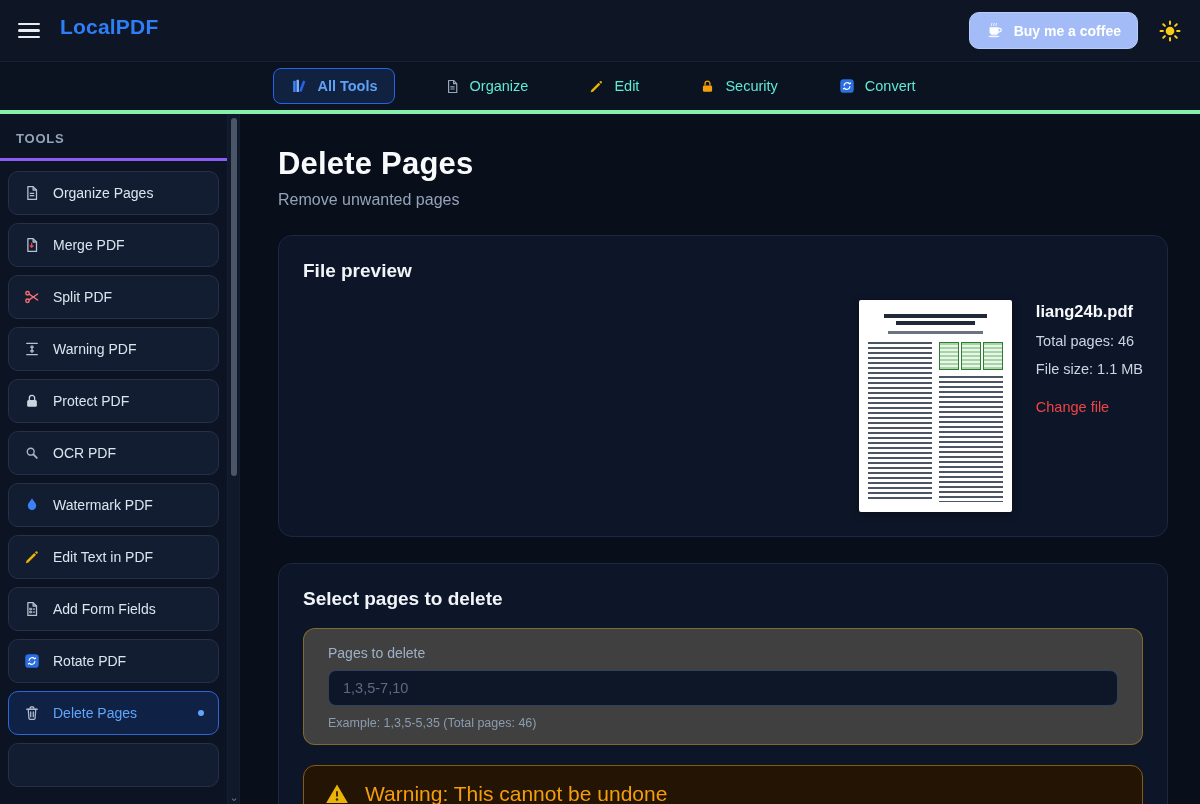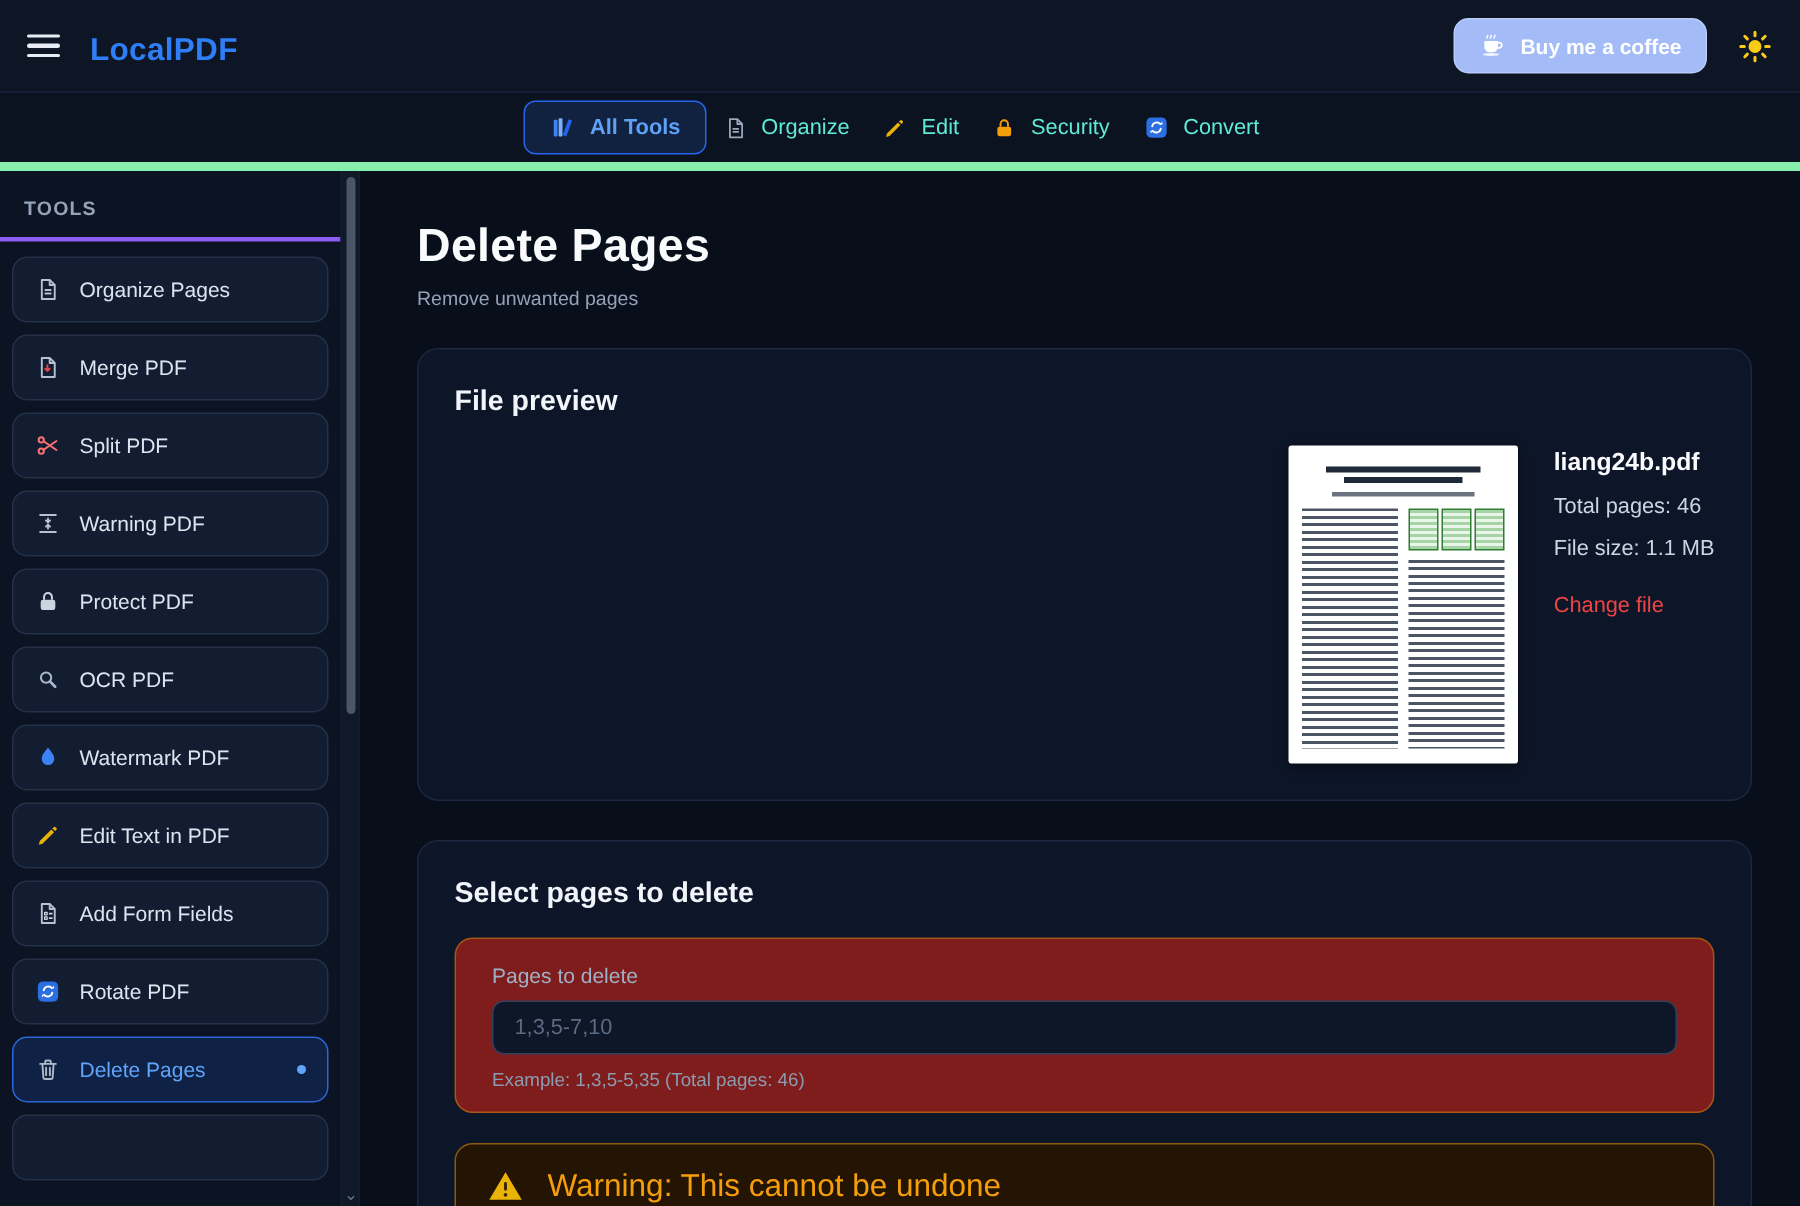--- a/index.html
+++ b/index.html
@@ -2,30 +2,30 @@
 <html><head>
 <meta charset="utf-8">
 <style>
   * { margin:0; padding:0; box-sizing:border-box; }
   html,body { background:#090e1b; }
   body { width:1200px; height:804px; overflow:hidden; font-family:"Liberation Sans","DejaVu Sans",sans-serif; color:#e2e8f0; }
   .app { width:1200px; height:804px; display:flex; flex-direction:column; overflow:hidden; }
 
   
   .header { flex:0 0 62px; background:#0e1626; border-bottom:1px solid #16203a; display:flex; align-items:center; justify-content:space-between; padding:0 18px 0 16px; }
-  .h-left { display:flex; align-items:flex-end; gap:18px; }
+  .h-left { display:flex; align-items:flex-start; gap:18px; }
   .burger { background:none; border:none; cursor:pointer; padding:4px 2px; }
   .burger span { display:block; width:22px; height:2.4px; background:#e8edf5; border-radius:2px; margin:4.2px 0; }
   .logo { font-size:21px; font-weight:700; color:#2e7ef7; letter-spacing:.2px; }
   .h-right { display:flex; align-items:center; gap:20px; }
   .coffee-btn { display:flex; align-items:center; gap:9px; background:#a3bcf7; border:1px solid #b8ccfa; border-radius:10px; padding:8px 16px; color:#ffffff; font-size:14px; font-weight:700; cursor:pointer; font-family:inherit; }
   .icon-btn { background:none; border:none; cursor:pointer; display:flex; align-items:center; }
 
   
-  .tabs { flex:0 0 52px; background:#0b1220; border-bottom:6px solid #86efac; display:flex; align-items:center; justify-content:center; }
+  .tabs { flex:0 0 52px; background:#0b1220; border-bottom:4px solid #86efac; display:flex; align-items:center; justify-content:center; gap:38px; }
   .tab { display:flex; align-items:center; gap:9px; background:none; border:1px solid transparent; color:#5eead4; font-size:14.5px; font-family:inherit; cursor:pointer; padding:8px 10px; border-radius:8px; }
   .tab.active { background:#10223f; border-color:#2563eb; color:#5ea1f7; padding:8px 16px; font-weight:700; }
 
   
   .body { flex:1; display:flex; min-height:0; }
   .sidebar { width:228px; background:#0c1322; border-right:1px solid #141e33; overflow:hidden; flex:0 0 228px; }
   .sb-title { padding:17px 16px 12px; font-size:13px; font-weight:700; letter-spacing:.8px; color:#94a3b8; border-bottom:3px solid #8b5cf6; }
   .sb-items { padding:10px 8px; }
   .sb-item { width:100%; display:flex; align-items:center; gap:12px; height:44px; padding:0 14px; margin-bottom:8px; background:#131d31; border:1px solid #243149; border-radius:10px; color:#dbe4ef; font-size:14px; font-family:inherit; cursor:pointer; text-align:left; }
   .sb-item.active { background:#0f2246; border-color:#2c66d9; color:#60a5fa; }
@@ -34,21 +34,21 @@
   .sb-item.partial { margin-bottom:0; }
 
   
   .scrollcol { width:12px; flex:0 0 12px; background:#101928; position:relative; border-right:1px solid #141e33; }
   .scroll-thumb { position:absolute; top:4px; left:3px; width:6px; height:358px; background:#4a5568; border-radius:3px; cursor:grab; }
   .scroll-arrow { position:absolute; bottom:2px; left:0; width:12px; text-align:center; color:#64748b; font-size:11px; line-height:10px; }
 
   
   .main { flex:1; min-width:0; overflow:hidden; padding:32px 32px 0 38px; background:#090e1b; }
   .page-title { font-size:31px; font-weight:800; color:#f8fafc; letter-spacing:.2px; }
-  .page-sub { margin-top:9px; font-size:13px; color:#94a3b8; }
+  .page-sub { margin-top:9px; font-size:16px; color:#94a3b8; }
 
   .card { margin-top:26px; background:#0d1628; border:1px solid #1c2740; border-radius:14px; padding:24px; }
   .card h2 { font-size:19px; font-weight:700; color:#f1f5f9; margin-bottom:18px; }
 
   .preview-row { display:flex; gap:24px;justify-content:flex-end; }
   .thumb { width:153px; height:212px; background:#ffffff; border-radius:2px; box-shadow:0 2px 8px rgba(0,0,0,.45); padding:10px 9px; display:flex; flex-direction:column; flex:0 0 153px; }
   .tt1 { height:4px; background:#1f2937; margin:4px 16px 3px; }
   .tt2 { height:4px; background:#1f2937; margin:0 28px 6px; }
   .tauth { height:3px; background:#6b7280; margin:0 20px 8px; }
   .tcols { display:flex; gap:7px; flex:1; min-height:0; }
@@ -56,21 +56,21 @@
   .tcolr { flex:1; display:flex; flex-direction:column; }
   .tfig { display:flex; gap:2px; margin-bottom:6px; }
   .tfig i { flex:1; height:28px; border:1px solid #2e7d32; background:repeating-linear-gradient(to bottom,#a7d4a7 0 2px,#eaf5ea 2px 4px); }
   .tcol2 { flex:1; background:repeating-linear-gradient(to bottom,#4b5563 0 2px,transparent 2px 5px); }
 
   .file-info { padding-top:2px; }
   .file-name { font-size:16.5px; font-weight:700; color:#f8fafc; }
   .file-meta { margin-top:12px; font-size:14.5px; color:#cbd5e1; }
   .change-file { display:inline-block; margin-top:22px; background:none; border:none; color:#ef4444; font-size:14.5px; font-family:inherit; cursor:pointer; padding:0; }
 
-  .pages-panel { background:#7f1d1d; border:1px solid rgba(234,179,8,.38); border-radius:12px; padding:16px 24px 14px; }
+  .pages-panel { background:#404040; border:1px solid rgba(234,179,8,.38); border-radius:12px; padding:16px 24px 14px; }
   .field-label { font-size:14px; color:#9fb0c6; margin-bottom:9px; }
   .pages-input { width:100%; height:36px; background:#0e1728; border:1px solid #32405c; border-radius:8px; padding:0 14px; color:#e2e8f0; font-size:14.5px; font-family:inherit; }
   .pages-input::placeholder { color:#5b6b82; }
   .helper { margin-top:10px; font-size:12.5px; color:#8b9bb0; }
 
   .warning-box { margin-top:20px; background:#231403; border:1px solid #8a5a10; border-radius:12px; padding:15px 20px; display:flex; align-items:center; gap:15px; height:110px; align-items:flex-start; }
   .warning-box .wrow { display:flex; align-items:center; gap:15px; }
   .warning-text { color:#f59e0b; font-size:21px; font-weight:400; }
 
   svg { display:block; }

